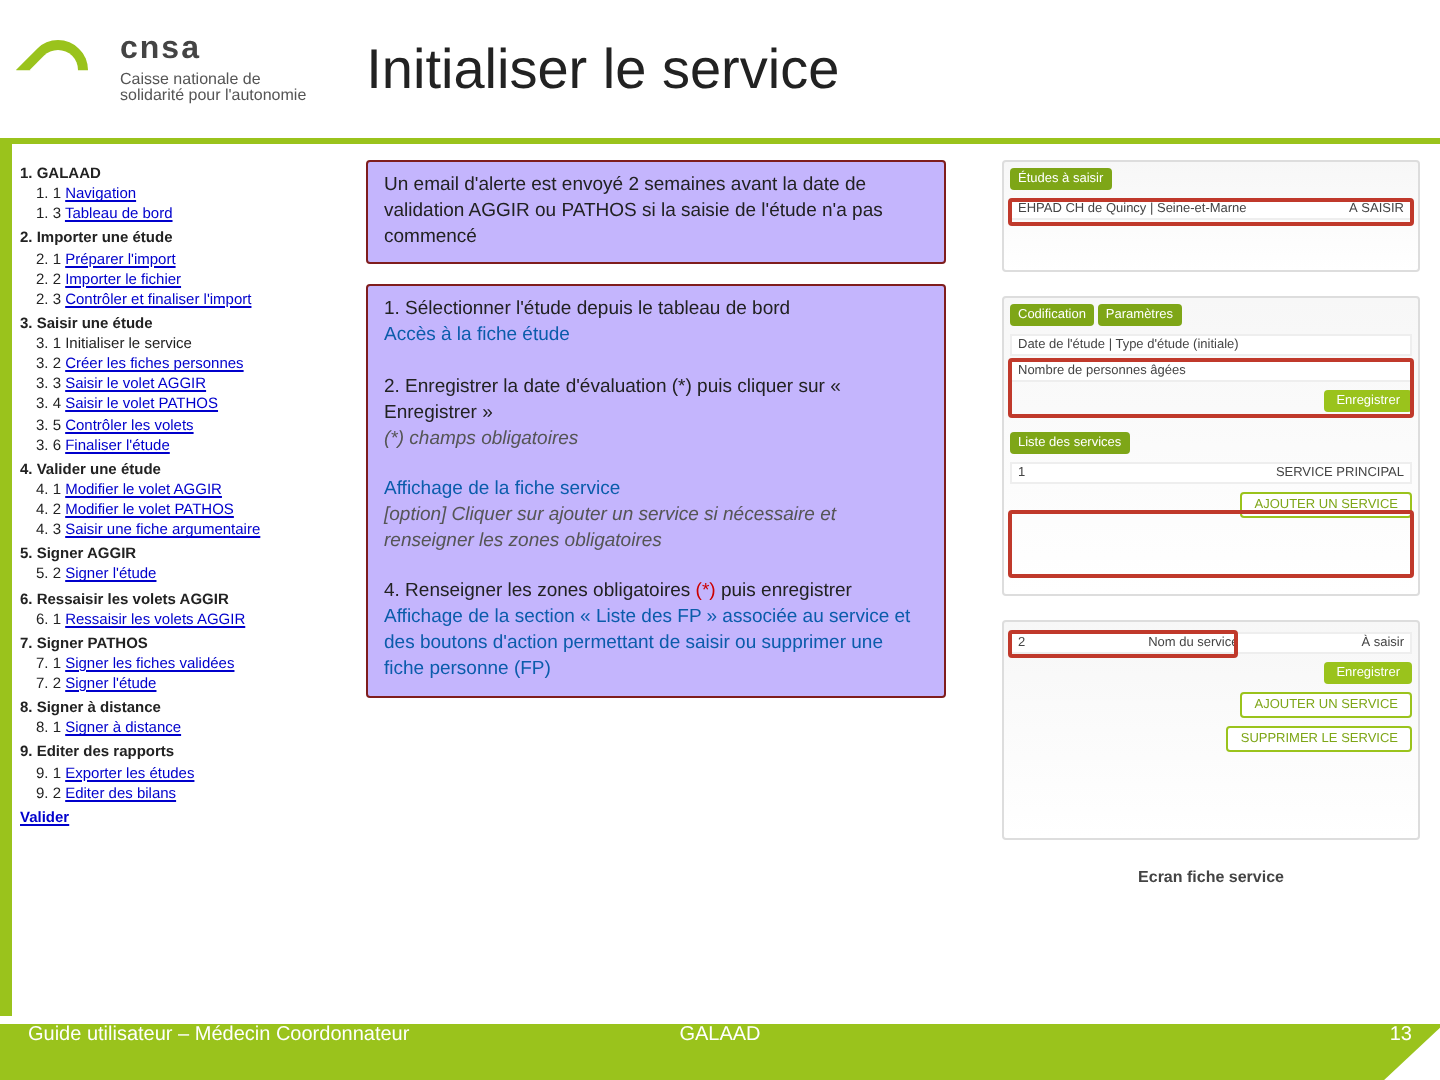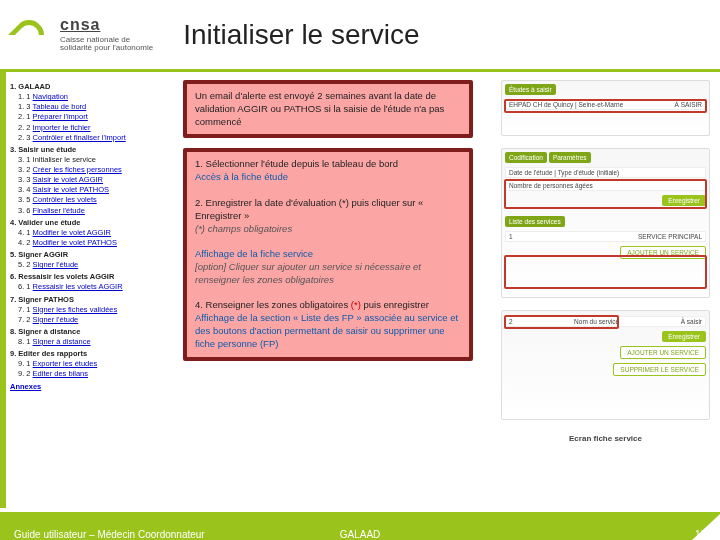--- a/index.html
+++ b/index.html
@@ -54,21 +54,20 @@
     color: var(--grey);
     line-height: 1.1;
   }
   .logo-text .brand {
     font-size: 16px;
     font-weight: bold;
     letter-spacing: 1px;
     color: #444;
     display: block;
     margin-bottom: 2px;
-    text-decoration: underline;
   }
   .title {
     font-size: 28px;
     font-weight: 400;
     color: #222;
   }
 
   
   .page {
     display: grid;
@@ -106,22 +105,22 @@
 
   
   .content {
     display: flex;
     flex-direction: column;
     gap: 10px;
     font-size: 9.5px;
     line-height: 1.35;
   }
   .block {
-    border: 4px solid #7f1d1d;
-    background: #fca5a5;
+    border: 1px solid #7f1d1d;
+    background: #c4b5fd;
     padding: 6px 8px;
     border-radius: 2px;
   }
   .accent { color: #0b5cab; }
   .muted { color: var(--grey); font-style: italic; }
   .red { color: #c00; }
 
   
   .right {
     display: flex;
@@ -187,21 +186,21 @@
   
   .footer {
     position: absolute;
     bottom: 0;
     left: 0;
     right: 0;
     height: 28px;
     background: var(--green);
     color: #fff;
     display: flex;
-    align-items: flex-end;
+    align-items: flex-start;
     font-size: 10px;
     padding: 0 14px;
   }
   .footer .center {
     position: absolute;
     left: 50%;
     transform: translateX(-50%);
   }
   .footer .pagenum {
     margin-left: auto;
@@ -233,46 +232,48 @@
 </div>
 
 <div class="page">
 
   <div class="toc">
     <div class="vstripe"></div>
     <div id="toc-mount">
         <div class="section">1. GALAAD</div>
         <div class="item">1. 1 <a>Navigation</a></div>
         <div class="item">1. 3 <a>Tableau de bord</a></div>
+        <div class="section">2. Importer une étude</div>
         <div class="item">2. 1 <a>Préparer l'import</a></div>
         <div class="item">2. 2 <a>Importer le fichier</a></div>
         <div class="item">2. 3 <a>Contrôler et finaliser l'import</a></div>
         <div class="section">3. Saisir une étude</div>
         <div class="item">3. 1 Initialiser le service</div>
         <div class="item">3. 2 <a>Créer les fiches personnes</a></div>
         <div class="item">3. 3 <a>Saisir le volet AGGIR</a></div>
         <div class="item">3. 4 <a>Saisir le volet PATHOS</a></div>
         <div class="item">3. 5 <a>Contrôler les volets</a></div>
         <div class="item">3. 6 <a>Finaliser l'étude</a></div>
         <div class="section">4. Valider une étude</div>
         <div class="item">4. 1 <a>Modifier le volet AGGIR</a></div>
         <div class="item">4. 2 <a>Modifier le volet PATHOS</a></div>
+        <div class="item">4. 3 <a>Saisir une fiche argumentaire</a></div>
         <div class="section">5. Signer AGGIR</div>
         <div class="item">5. 2 <a>Signer l'étude</a></div>
         <div class="section">6. Ressaisir les volets AGGIR</div>
         <div class="item">6. 1 <a>Ressaisir les volets AGGIR</a></div>
         <div class="section">7. Signer PATHOS</div>
         <div class="item">7. 1 <a>Signer les fiches validées</a></div>
         <div class="item">7. 2 <a>Signer l'étude</a></div>
         <div class="section">8. Signer à distance</div>
         <div class="item">8. 1 <a>Signer à distance</a></div>
         <div class="section">9. Editer des rapports</div>
         <div class="item">9. 1 <a>Exporter les études</a></div>
         <div class="item">9. 2 <a>Editer des bilans</a></div>
-        <div class="section"><a>Annexes</a></div>
+        <div class="section"><a>Valider</a></div>
       </div>
   </div>
 
   <div class="content">
 
     <div class="block">
       <span>Un email d'alerte est envoyé 2 semaines avant la date de validation AGGIR ou PATHOS si la saisie de l'étude n'a pas commencé</span>
     </div>
 
     <div class="block">

